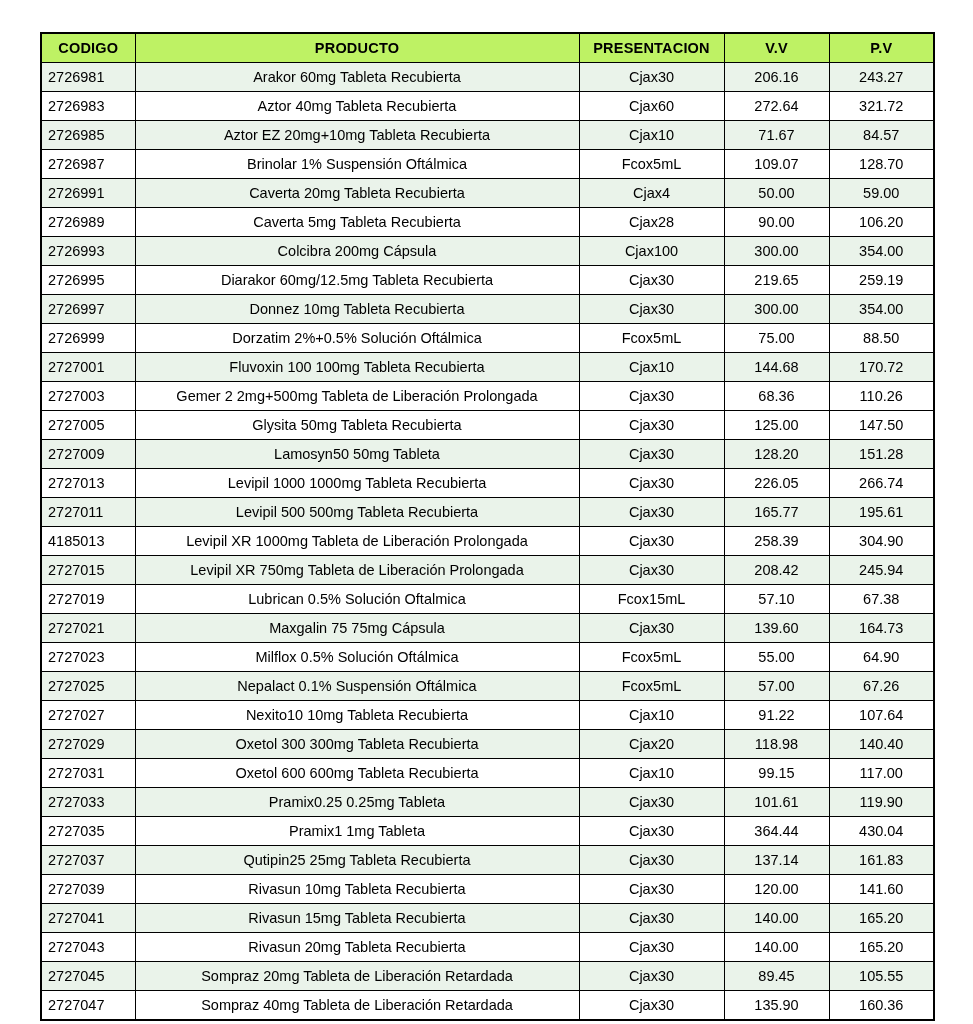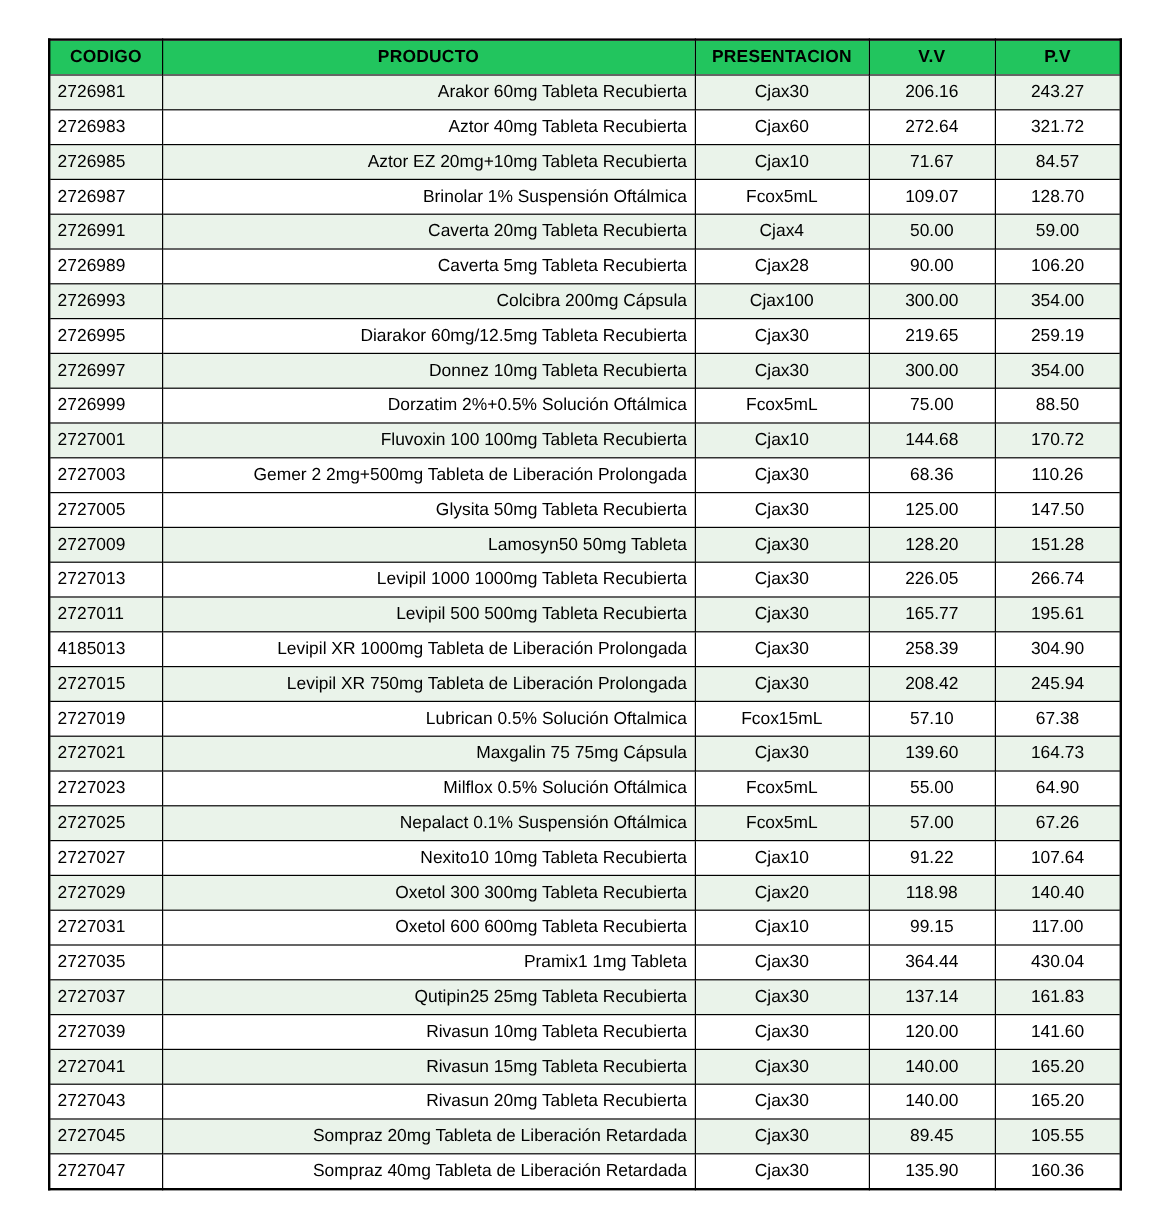--- a/index.html
+++ b/index.html
@@ -37,32 +37,32 @@
     border: 1px solid #000;
     height: 28px;
     font-size: 14.5px;
     padding: 0 6px;
     white-space: nowrap;
     overflow: hidden;
   }
   table.price-table thead th {
     font-weight: bold;
     text-align: center;
-    background: #22c55e;
+    background: #bef264;
     font-size: 14.5px;
     letter-spacing: 0.2px;
   }
   table.price-table tbody tr.alt td {
     background: #eaf3ea;
   }
   table.price-table tbody tr.plain td {
     background: #ffffff;
   }
   td.codigo { text-align: left; padding-left: 10px; }
-  td.producto { text-align: right; padding-left: 7px; }
+  td.producto { text-align: center; padding-left: 7px; }
   td.presentacion { text-align: center; padding-left: 7px; }
   td.num { text-align: center; }
 </style>
 </head>
 <body>
 
 <div id="sheet">
   <table class="price-table">
     <colgroup>
       <col class="c-codigo">
@@ -249,20 +249,27 @@
           <td class="num">118.98</td>
           <td class="num">140.40</td>
         </tr>
         <tr class="plain">
           <td class="codigo">2727031</td>
           <td class="producto">Oxetol 600 600mg Tableta Recubierta</td>
           <td class="presentacion">Cjax10</td>
           <td class="num">99.15</td>
           <td class="num">117.00</td>
         </tr>
+        <tr class="alt">
+          <td class="codigo">2727033</td>
+          <td class="producto">Pramix0.25 0.25mg Tableta</td>
+          <td class="presentacion">Cjax30</td>
+          <td class="num">101.61</td>
+          <td class="num">119.90</td>
+        </tr>
         <tr class="plain">
           <td class="codigo">2727035</td>
           <td class="producto">Pramix1 1mg Tableta</td>
           <td class="presentacion">Cjax30</td>
           <td class="num">364.44</td>
           <td class="num">430.04</td>
         </tr>
         <tr class="alt">
           <td class="codigo">2727037</td>
           <td class="producto">Qutipin25 25mg Tableta Recubierta</td>

